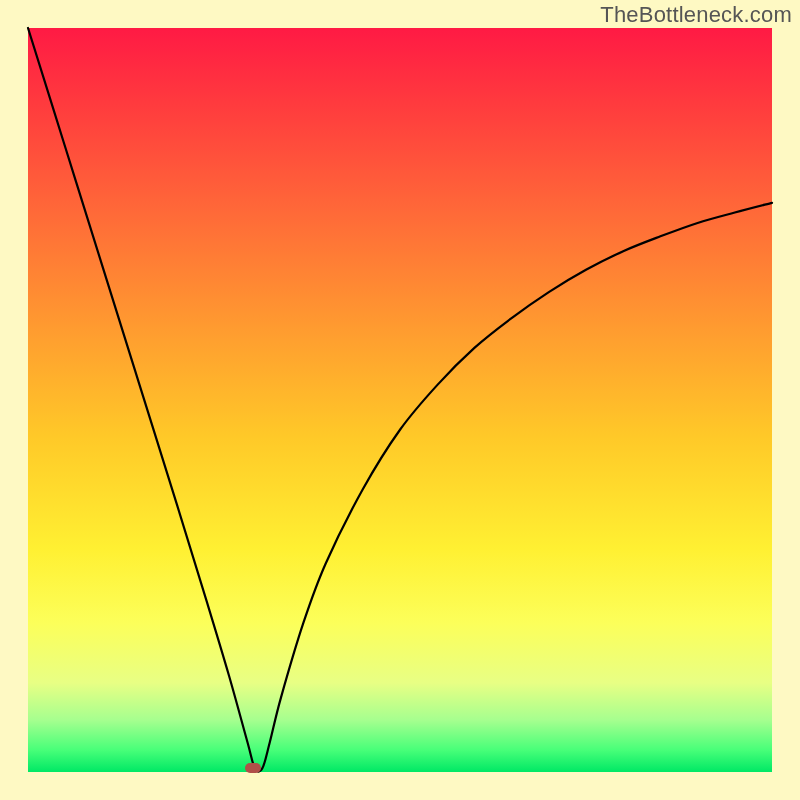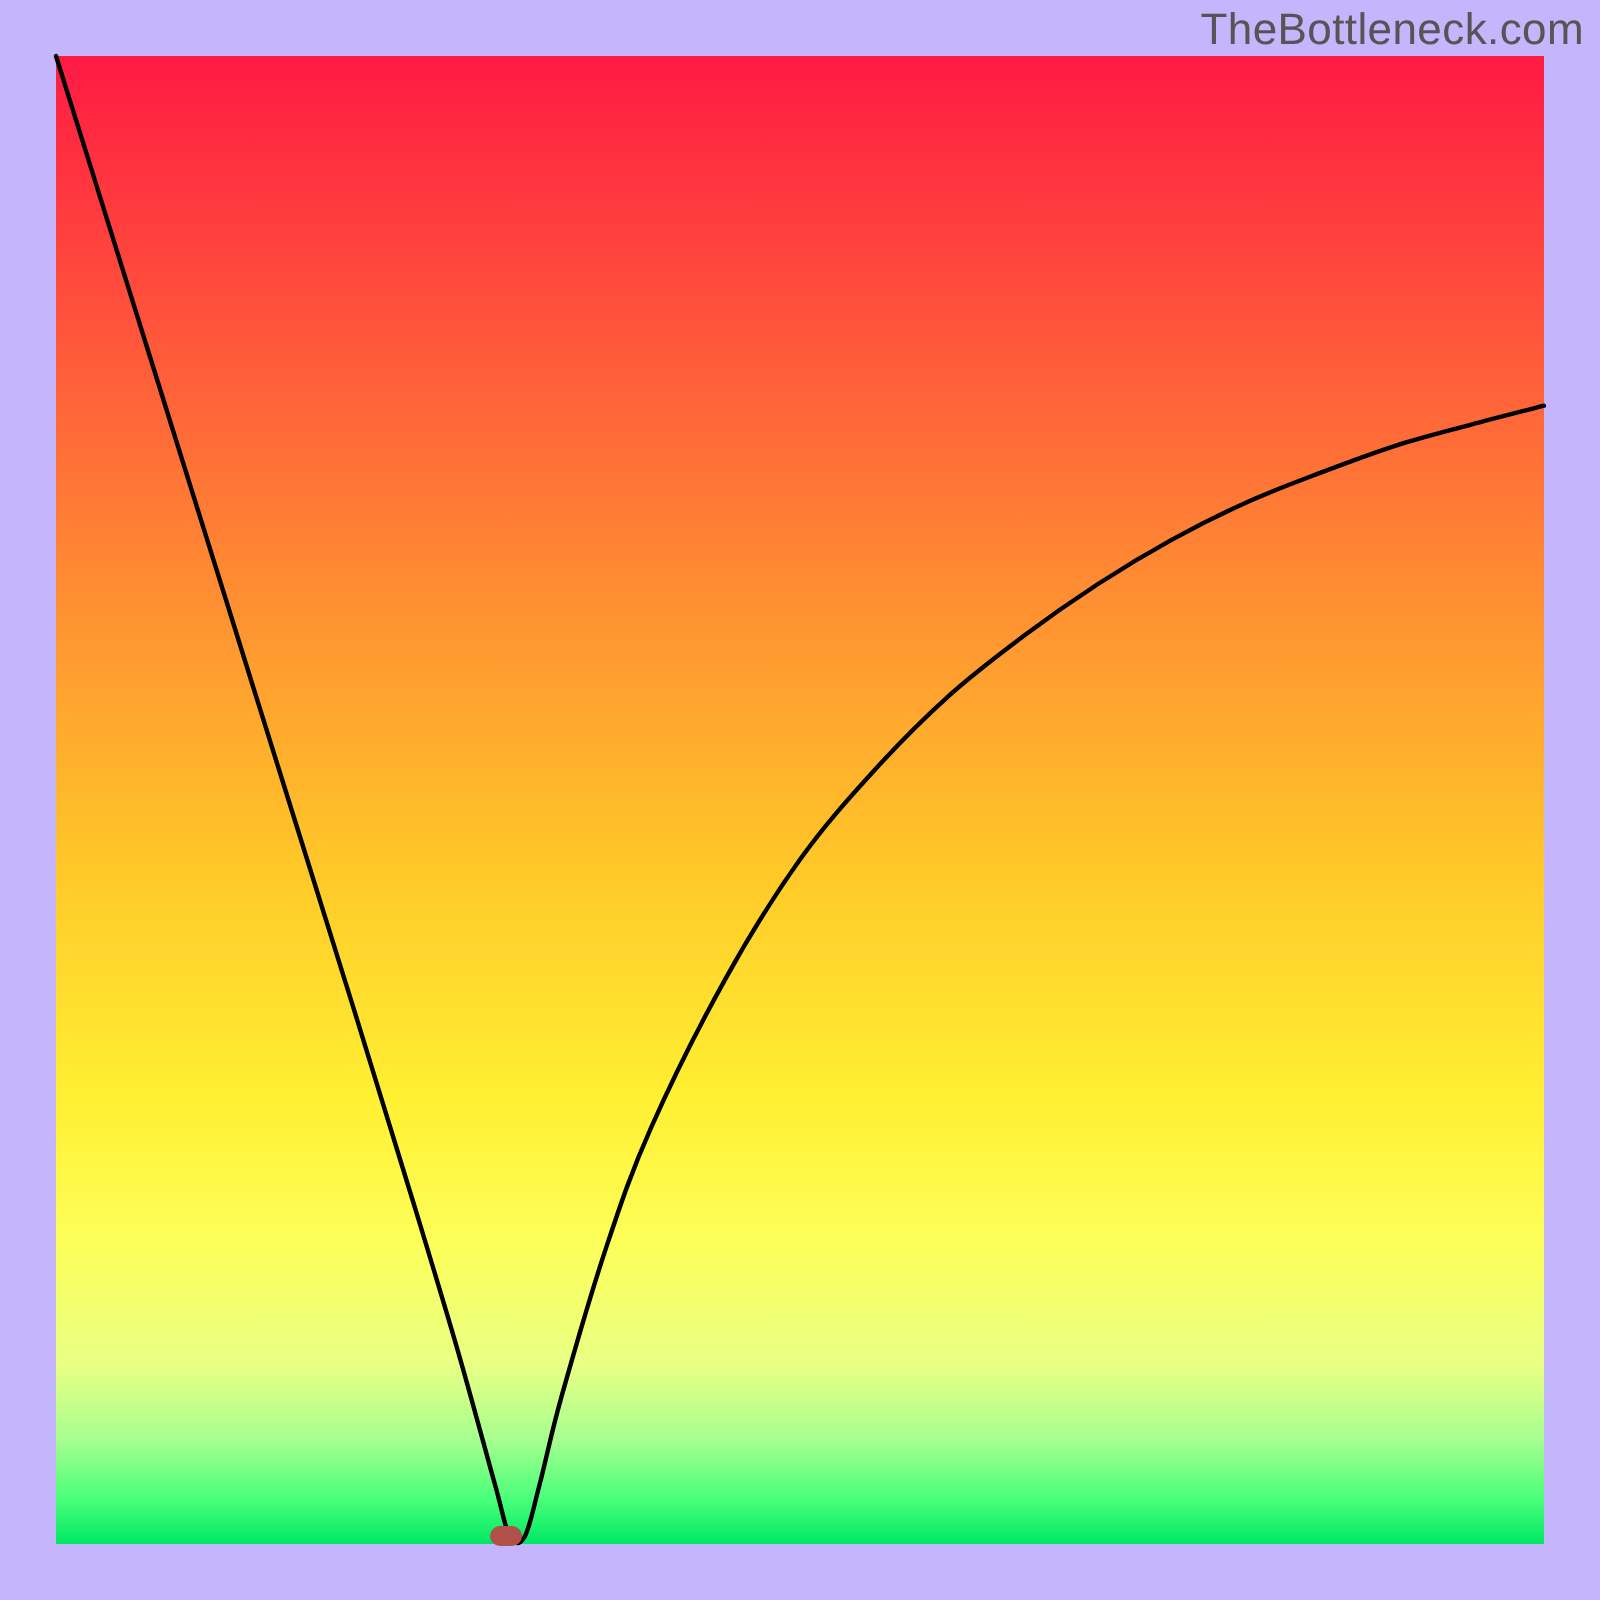--- a/index.html
+++ b/index.html
@@ -10,21 +10,21 @@
     background: #000000;
     overflow: hidden;
     font-family: Arial, Helvetica, sans-serif;
   }
   .frame {
     position: absolute;
     top: 0;
     left: 0;
     width: 800px;
     height: 800px;
-    background: #c4b5fd;
+    background: #fef9c3;
   }
   .attribution {
     position: absolute;
     top: 2px;
     right: 8px;
     color: #555555;
     font-size: 22px;
     font-weight: 500;
     letter-spacing: 0.2px;
   }

